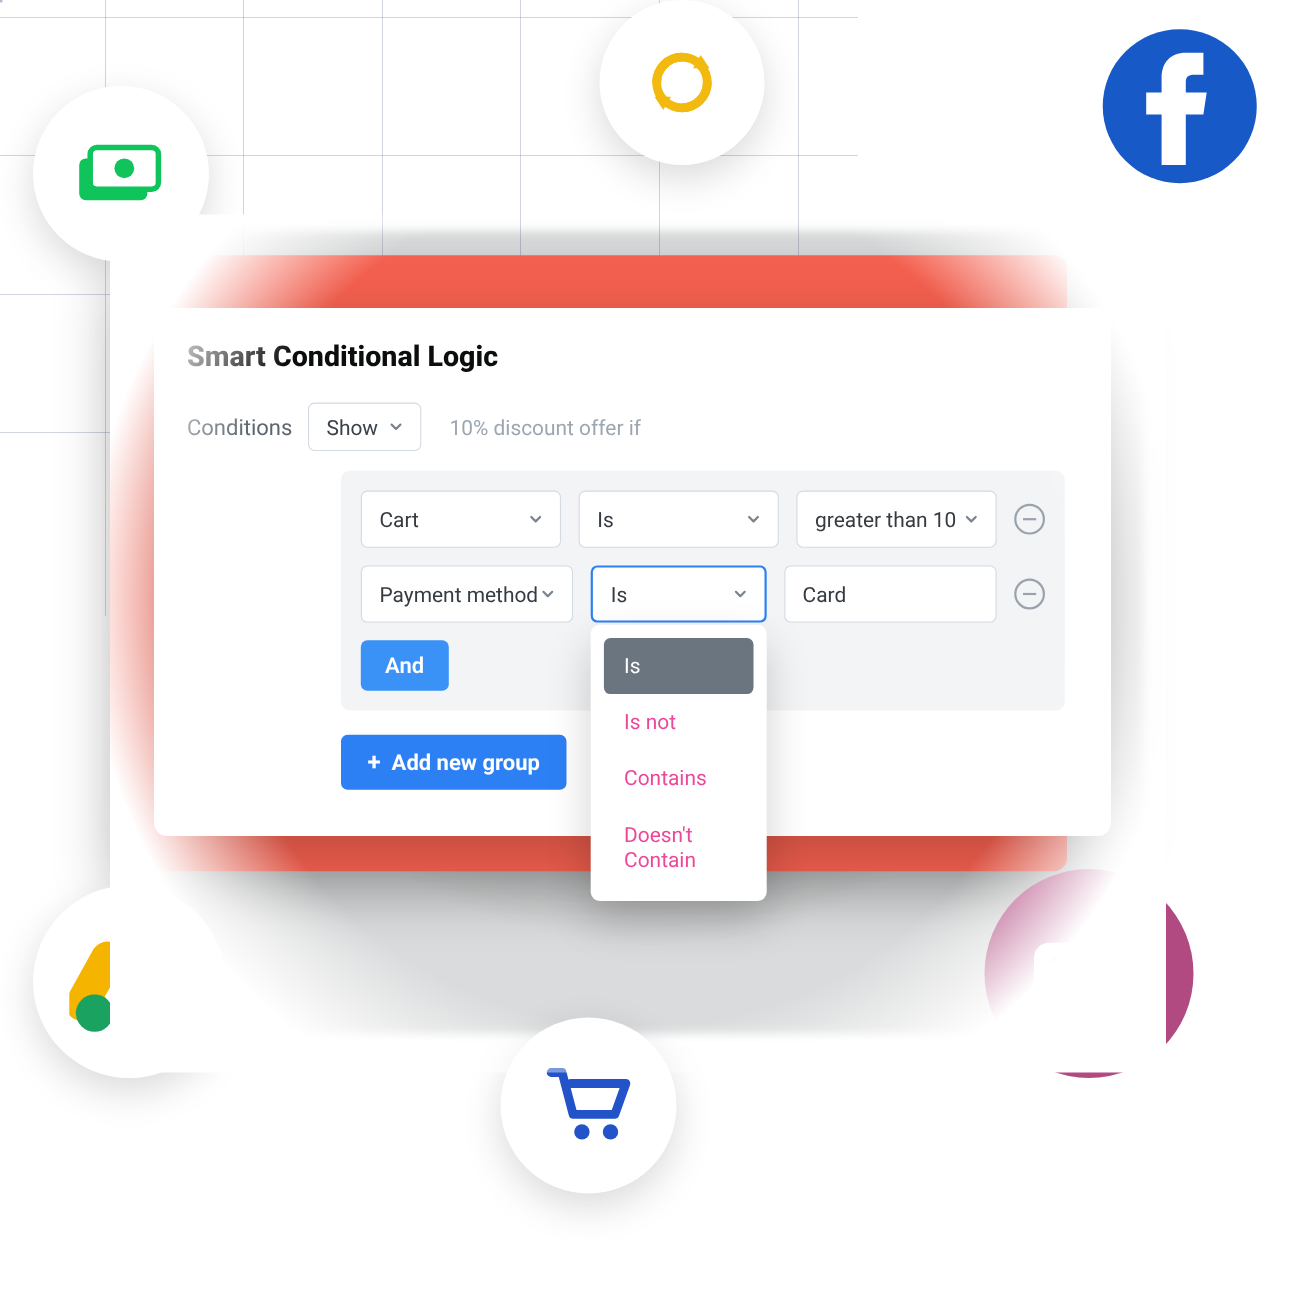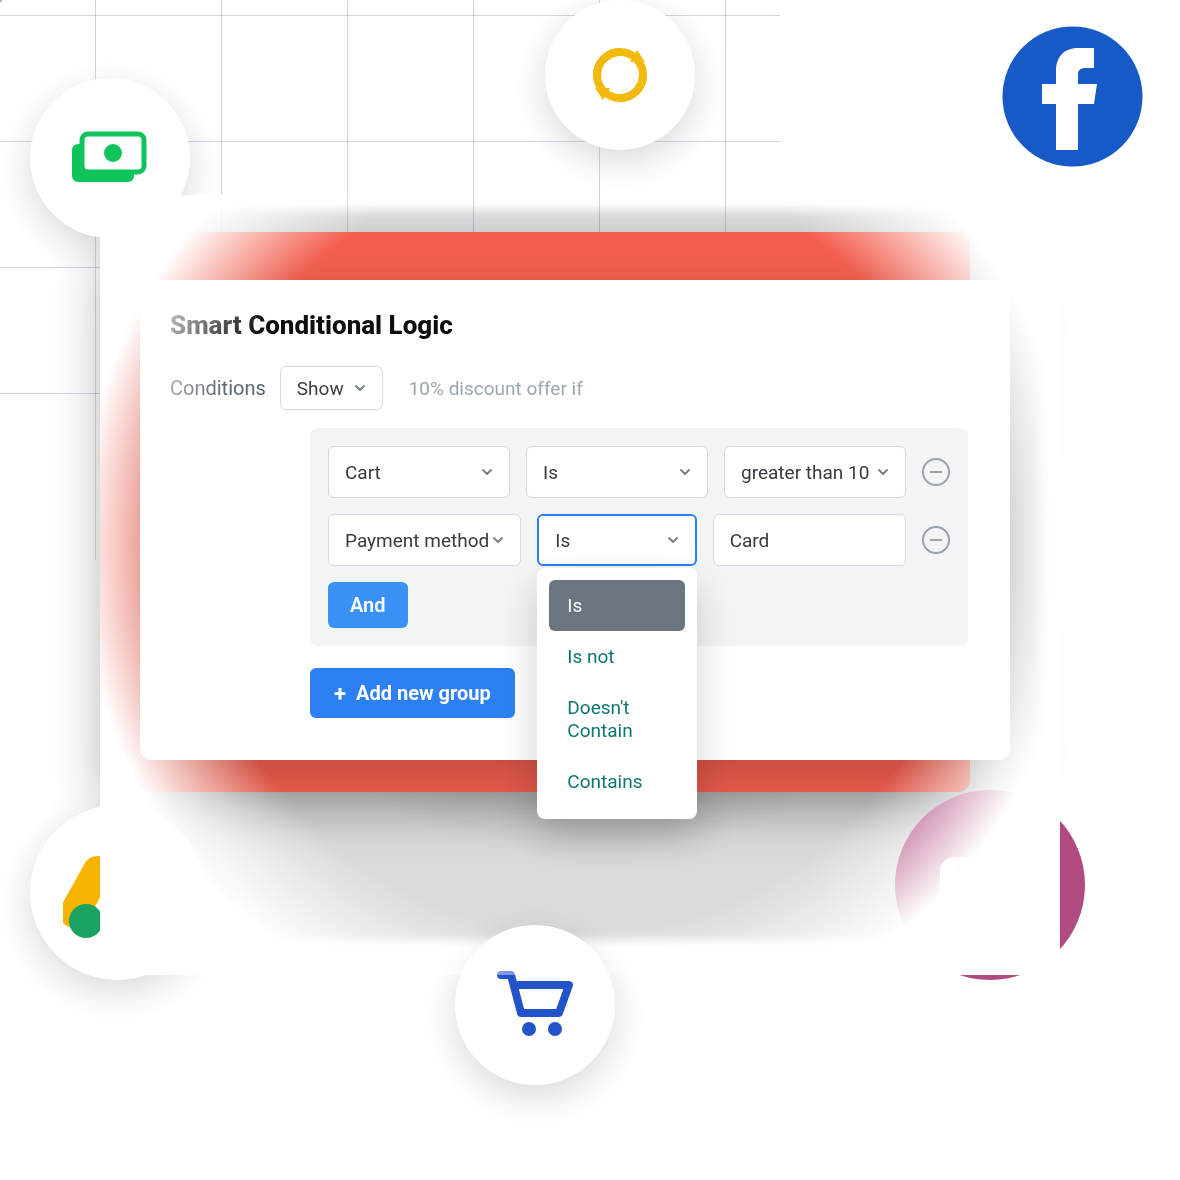--- a/index.html
+++ b/index.html
@@ -195,21 +195,21 @@
   background:#fff;
   border-radius: 8px;
   box-shadow: 0 18px 40px rgba(0,0,0,.18);
   padding: 12px;
   z-index: 20;
 }
 .dd-container { position:relative; flex:1; }
 .dropdown-menu .item {
   padding: 14px 18px;
   font-size: 19px;
-  color:#0f766e;
+  color:#ec4899;
   border-radius:6px;
   cursor:pointer;
 }
 .dropdown-menu .item.active {
   background:#6b7580;
   color:#fff;
 }
 
 
 .circle {
@@ -328,22 +328,22 @@
           <span>Is</span>
           <span class="chev">
               <svg width="12" height="12" viewBox="0 0 12 12">
                 <path d="M2 4l4 4 4-4" fill="none" stroke="#7a828c" stroke-width="2" stroke-linecap="round" stroke-linejoin="round"></path>
               </svg>
             </span>
         </div>
         <div class="dropdown-menu">
           <div class="item active">Is</div>
           <div class="item">Is not</div>
+          <div class="item">Contains</div>
           <div class="item">Doesn't Contain</div>
-          <div class="item">Contains</div>
         </div>
       </div>
       <div class="sel">
         <span>Card</span>
       </div>
       <div class="minus"></div>
     </div>
 
     <div class="and-btn">
       <span>And</span>

